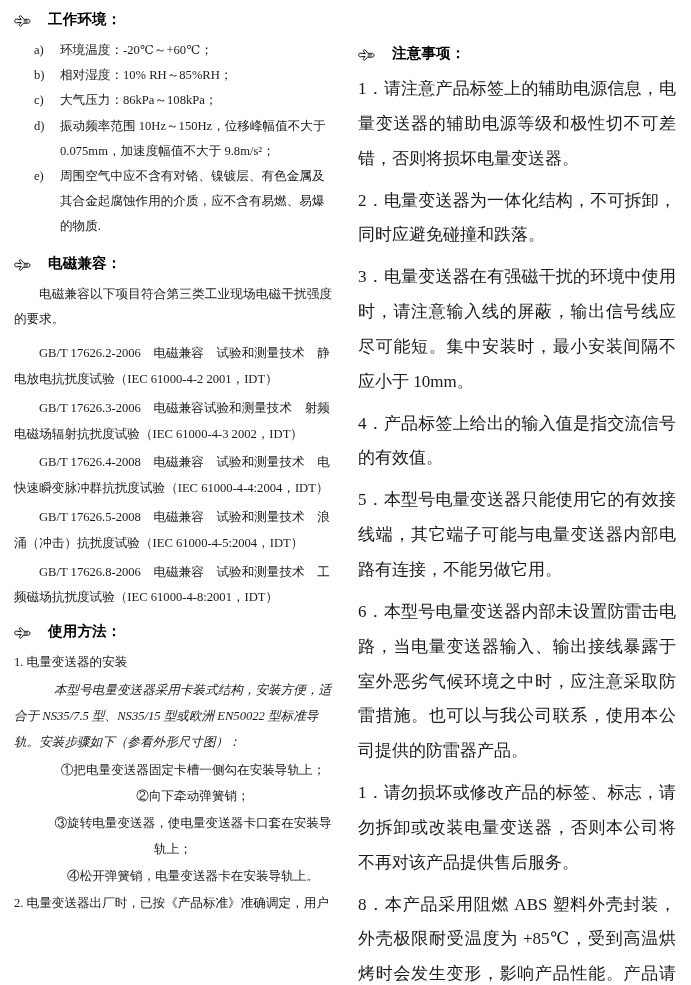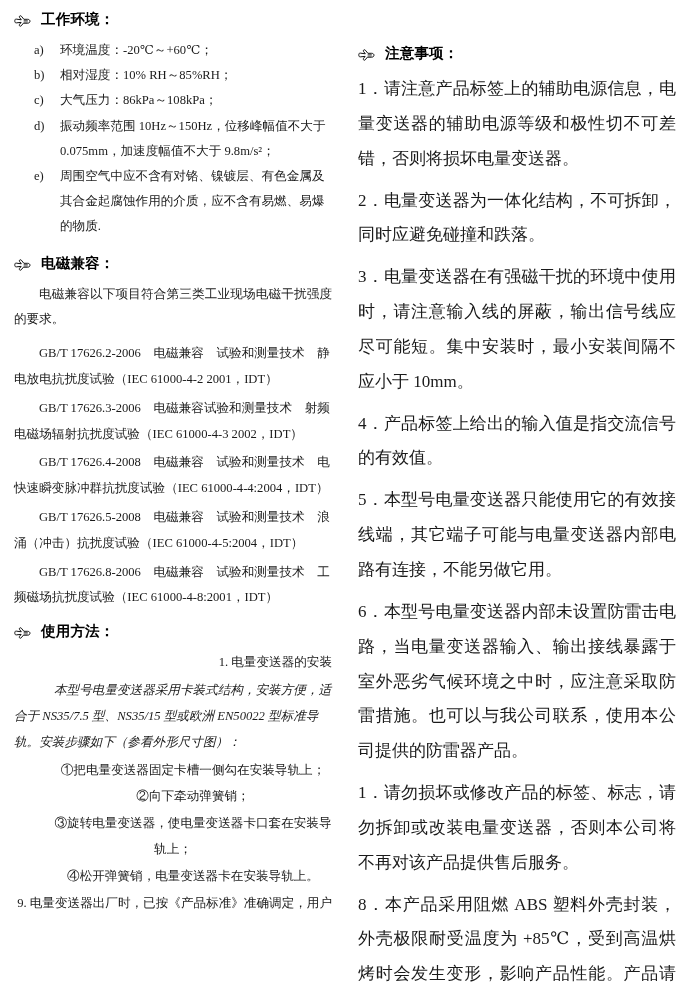--- a/index.html
+++ b/index.html
@@ -31,21 +31,21 @@
     box-sizing: border-box;
   }
   .col-right {
     padding-top: 26px;
   }
 
   
   .sec-head {
     display: flex;
     align-items: flex-start;
-    gap: 10px;
+    gap: 17px;
     margin: 0 0 9px 0;
   }
   .sec-head .hand-icon {
     flex: 0 0 auto;
     width: 17px;
     height: 16px;
     margin-top: 3px;
   }
   .sec-head .hand-icon svg {
     display: block;
@@ -95,21 +95,20 @@
   p.std {
     font-size: 12.6px;
     line-height: 2.05;
     margin: 0 0 3px 0;
     text-indent: 25px;
   }
   p.num {
     font-size: 12.6px;
     line-height: 2.05;
     margin: 0 0 2px 0;
-    text-align: right;
   }
   p.sub {
     font-size: 12.6px;
     line-height: 2.05;
     margin: 0 0 2px 0;
     text-indent: 40px;
     font-style: italic;
   }
   p.circled {
     font-size: 12.6px;
@@ -195,21 +194,21 @@
         </span>
         <span class="sec-title">使用方法：</span>
       </div>
 
       <p class="num">1. 电量变送器的安装</p>
       <p class="sub">本型号电量变送器采用卡装式结构，安装方便，适合于 NS35/7.5 型、NS35/15 型或欧洲 EN50022 型标准导轨。安装步骤如下（参看外形尺寸图）：</p>
       <p class="circled">①把电量变送器固定卡槽一侧勾在安装导轨上；</p>
       <p class="circled">②向下牵动弹簧销；</p>
       <p class="circled">③旋转电量变送器，使电量变送器卡口套在安装导轨上；</p>
       <p class="circled">④松开弹簧销，电量变送器卡在安装导轨上。</p>
-      <p class="num">9. 电量变送器出厂时，已按《产品标准》准确调定，用户</p>
+      <p class="num">2. 电量变送器出厂时，已按《产品标准》准确调定，用户</p>
     </div>
 
     <div class="col col-right">
 
       <div class="block-gap"></div>
 
       <div class="sec-head">
         <span class="hand-icon">
           <svg viewBox="0 0 20 18" width="17" height="16" aria-hidden="true">
             <path d="M1 8.2 C1 7.2 1.9 6.6 2.8 6.8 L8.6 7.6 L6.6 5.0 C6.0 4.2 6.3 3.2 7.1 2.9 C7.7 2.7 8.3 2.9 8.7 3.4 L11.6 7.0 L16.0 7.0 C17.6 7.0 18.8 8.0 18.8 9.3 C18.8 10.6 17.6 11.6 16.0 11.6 L11.0 11.6 L8.6 14.6 C8.2 15.1 7.5 15.3 6.9 15.0 C6.2 14.6 6.0 13.7 6.5 13.0 L8.4 10.6 L2.8 11.2 C1.9 11.3 1 10.7 1 9.7 Z" fill="none" stroke="#000" stroke-width="1.1"></path>

